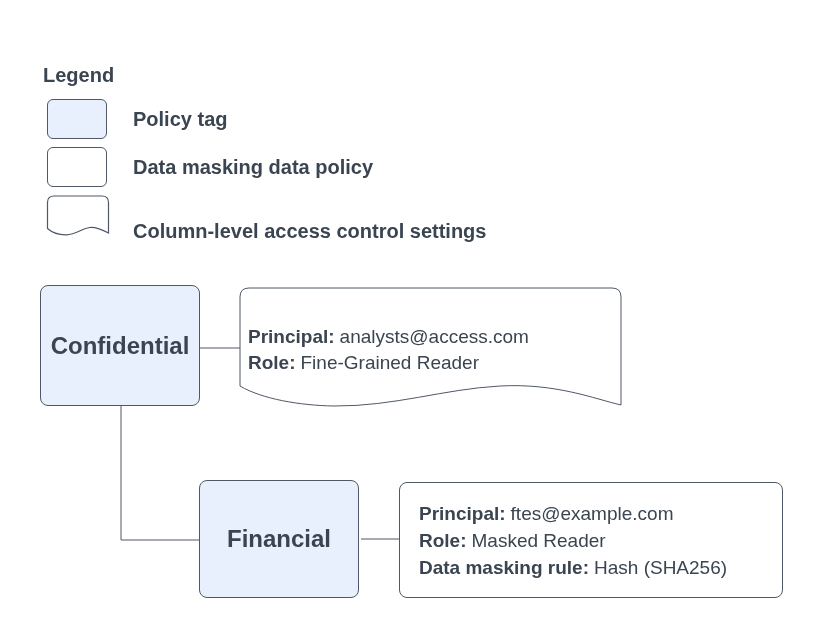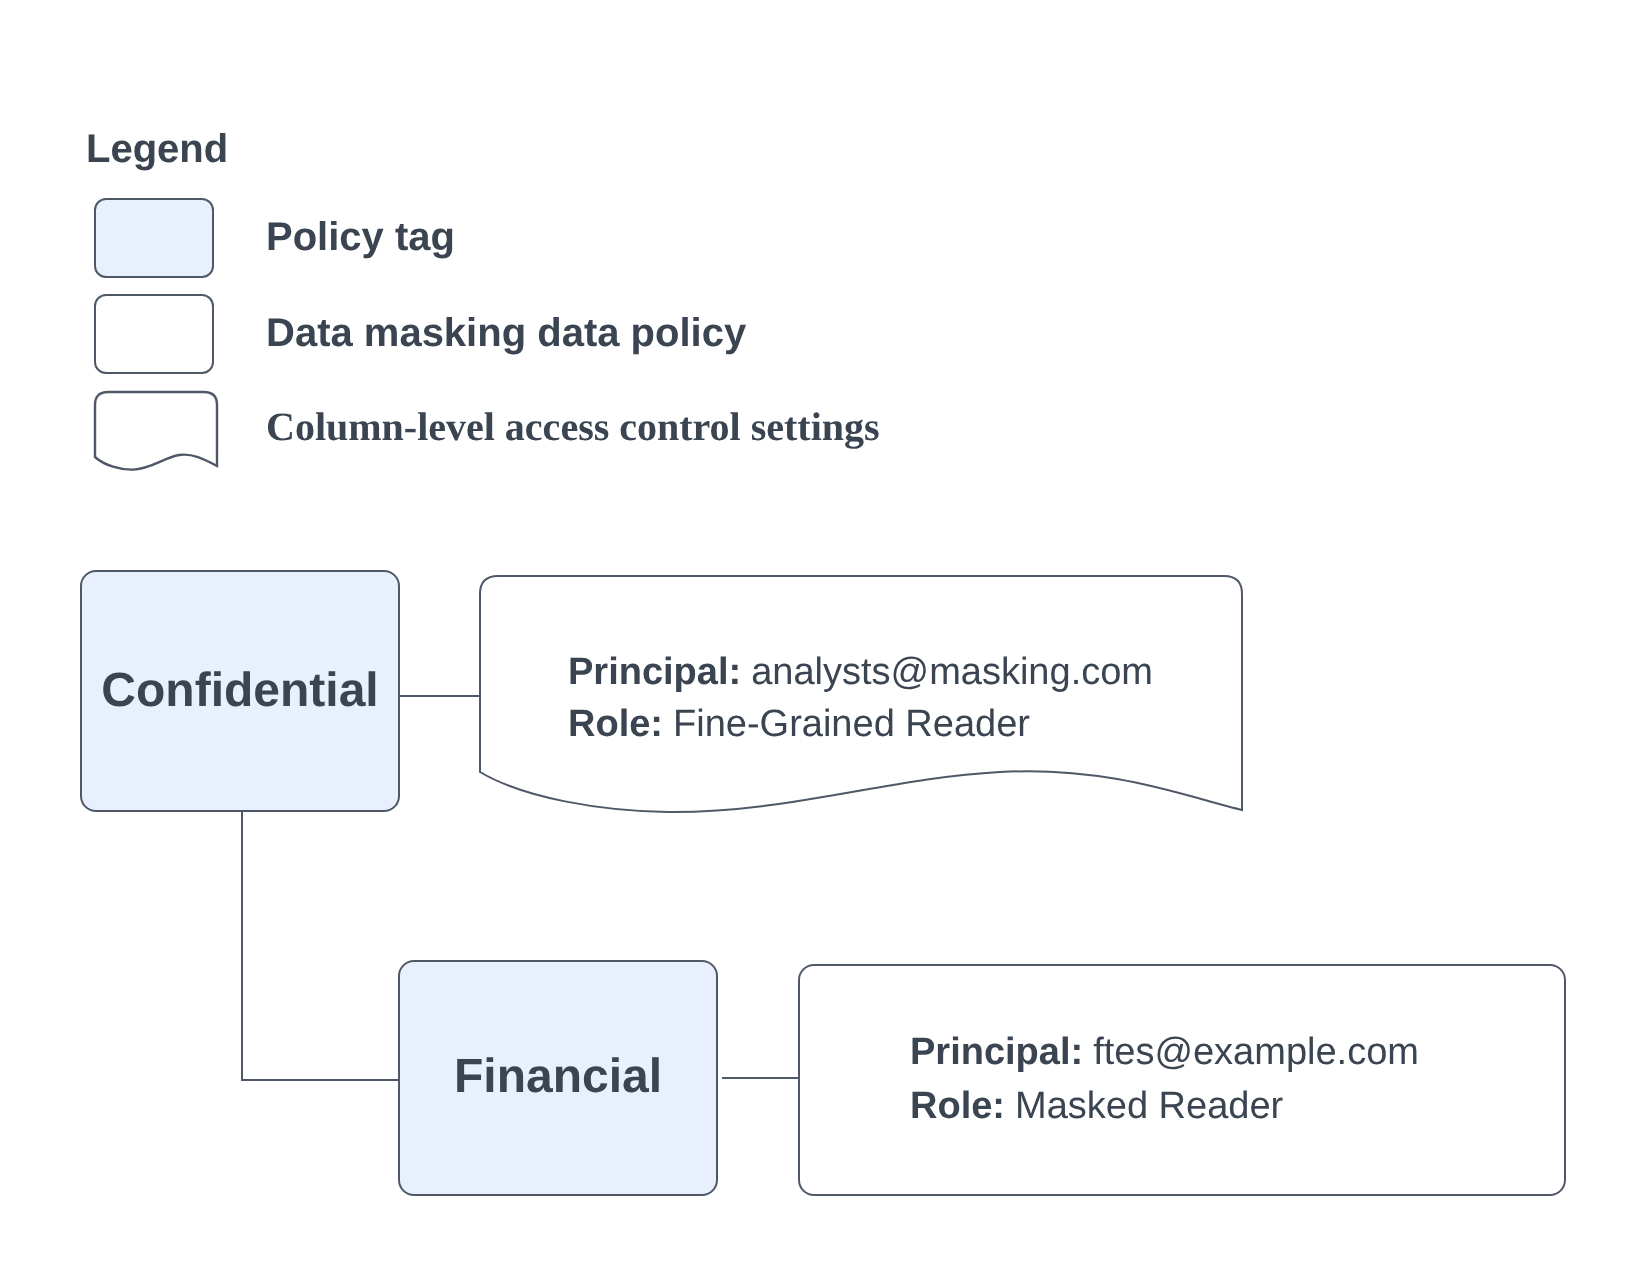--- a/index.html
+++ b/index.html
@@ -56,21 +56,21 @@
     display:flex;flex-direction:column;justify-content:center;
     padding-left:19px;
   }
   .note-doc-text{
     position:absolute;left:248px;top:324px;width:370px;
   }
   .note-line{
     font-size:19px;line-height:27px;white-space:nowrap;
   }
   .note-doc-text .note-line{line-height:26px;}
-  .note-line .lbl{font-weight:bold;margin-right:5px;margin-left:36px;}
+  .note-line .lbl{font-weight:bold;margin-right:5px;}
 </style>
 </head>
 <body>
 
 <div class="canvas">
 
   <div class="legend-title">Legend</div>
 
   <div class="swatch blue" style="top:99px;"></div>
   <div class="legend-label" style="top:107px;">Policy tag</div>
@@ -78,21 +78,21 @@
   <div class="swatch" style="top:147px;"></div>
   <div class="legend-label" style="top:155px;">Data masking data policy</div>
 
   <svg class="swatch-doc" style="top:195px;" viewBox="0 0 64 46">
     <path d="M 8 1 H 56 Q 62.5 1 62.5 7.5 V 38
              C 56 34.5 50 31.5 43.5 32.5
              C 36 33.8 29.5 39.5 20.5 39.8
              C 13.5 40 6 37.5 1.5 33.5
              V 7.5 Q 1.5 1 8 1 Z"></path>
   </svg>
-  <div class="legend-label" style="top:202px;font-family:Liberation Serif, serif;">Column-level access control settings</div>
+  <div class="legend-label" style="top:219px;">Column-level access control settings</div>
 
   <svg class="edges" viewBox="0 0 820 640">
 
     <path class="shape" d="M 249 288 H 612 Q 621 288 621 297 V 405
              C 595 399 556 383 500 386
              C 444 389 394 406.5 334 406
              C 300 405.5 262 399 240 386
              V 297 Q 240 288 249 288 Z"></path>
 
     <path d="M 200 348 H 240"></path>
@@ -105,29 +105,32 @@
   <div class="node confidential">
     <span>Confidential</span>
   </div>
 
   <div class="node financial">
     <span>Financial</span>
   </div>
 
   <div class="note-doc-text">
     <div class="note-line">
-      <span class="lbl">Principal:</span><span>analysts@masking.com</span>
+      <span class="lbl">Principal:</span><span>analysts@access.com</span>
     </div>
     <div class="note-line">
       <span class="lbl">Role:</span><span>Fine-Grained Reader</span>
     </div>
   </div>
 
   <div class="note-rect">
     <div class="note-line">
       <span class="lbl">Principal:</span><span>ftes@example.com</span>
     </div>
     <div class="note-line">
       <span class="lbl">Role:</span><span>Masked Reader</span>
     </div>
+    <div class="note-line">
+      <span class="lbl">Data masking rule:</span><span>Hash (SHA256)</span>
+    </div>
   </div>
 
 </div>
 
 </body></html>

